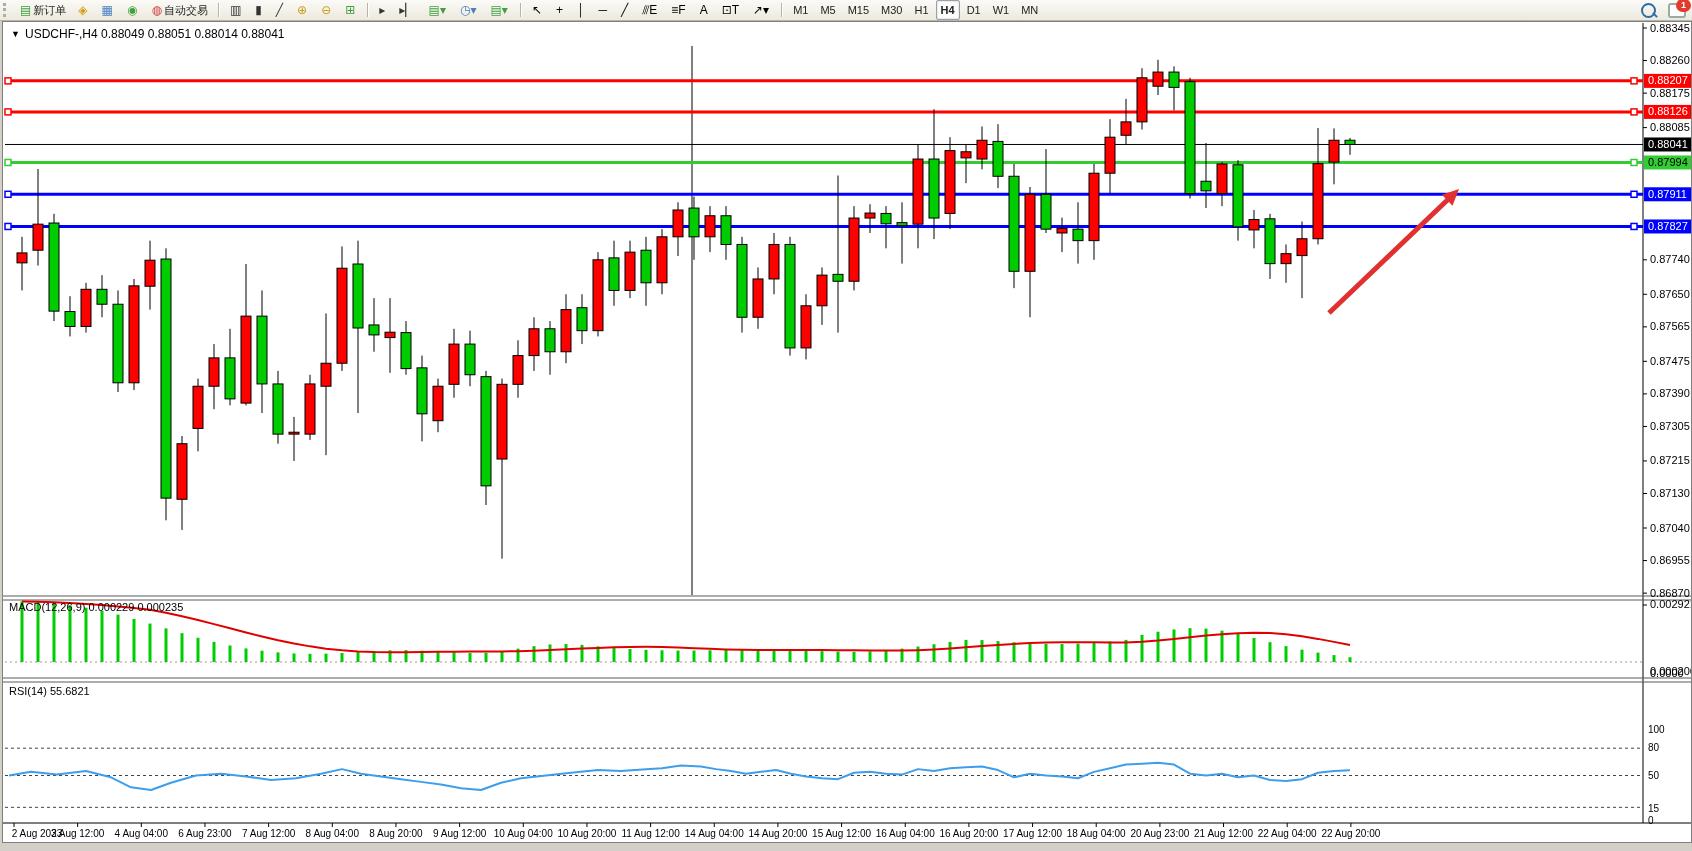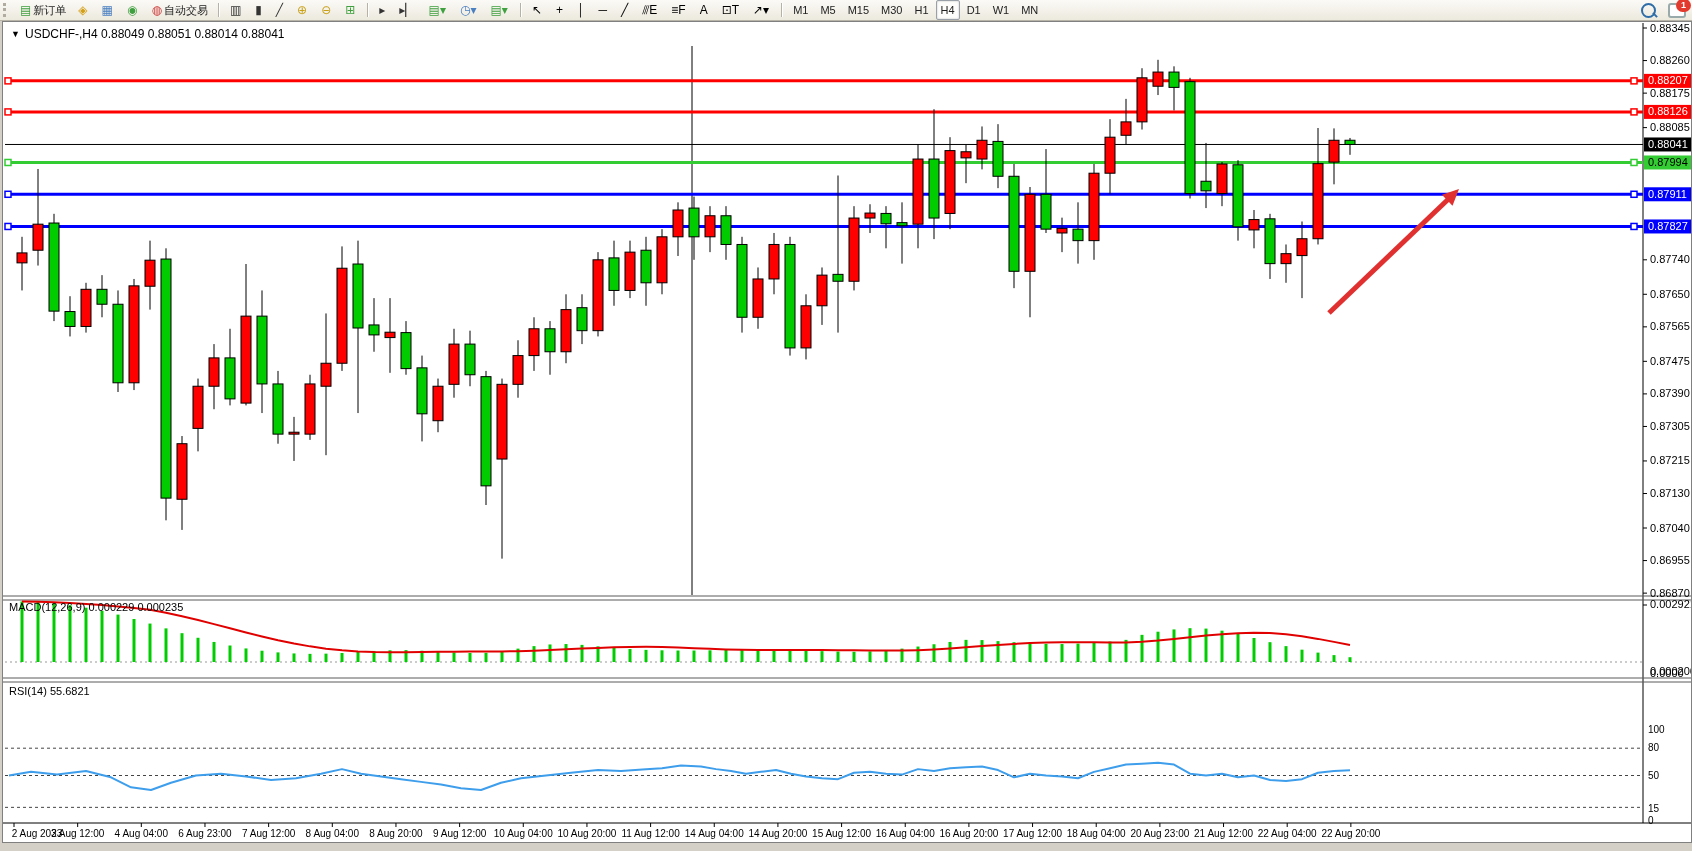--- a/index.html
+++ b/index.html
@@ -3,21 +3,21 @@
 <meta charset="utf-8">
 <style>
   html,body{margin:0;padding:0;width:1692px;height:851px;overflow:hidden;
     font-family:"Liberation Sans","DejaVu Sans",sans-serif;background:#D4D0C8;}
   
   #toolbar{position:absolute;left:0;top:0;width:1692px;height:20px;
     background:linear-gradient(#FBFAF7,#ECE9DD);border-bottom:1px solid #B8B4A8;
     display:flex;align-items:center;font-size:11px;color:#222;white-space:nowrap;}
   .tbtn{height:18px;display:flex;align-items:center;padding:0 4px;margin:0 1px;border:1px solid transparent;border-radius:2px;}
   .tbtn .g{font-size:12px;line-height:16px;margin-right:2px;}
-  .tbtn.active{background:#FDFDFB;border:1px solid #9aa0a8;box-shadow:inset 0 0 2px #bbb;}
+  .tbtn.active{background:#FDFDFB;border:1px solid #9aa0a8;box-shadow:inset 0 0 2px #bbb;font-weight:bold;}
   .tsep{width:1px;height:14px;background:#B6B2A6;border-right:1px solid #fff;margin:0 4px;}
   .grip{width:5px;height:14px;margin:0 3px;border-left:3px dotted #b0aca0;}
   #tb-right{margin-left:auto;display:flex;align-items:center;margin-right:6px;}
   .mag{position:relative;width:11px;height:11px;border:2px solid #2E6DA8;border-radius:50%;margin-right:12px;}
   .mag:after{content:"";position:absolute;left:9px;top:9px;width:6px;height:2px;background:#2E6DA8;transform:rotate(45deg);}
   .bubble{position:relative;width:14px;height:11px;border:2px solid #9aa;border-radius:3px;background:#fff;}
   .badge{position:absolute;right:-7px;top:-6px;min-width:13px;height:13px;border-radius:7px;
     background:#E23B2E;color:#fff;font-size:9px;font-weight:bold;text-align:center;line-height:13px;padding:0 1px;}
   
   #chartwin{position:absolute;left:2px;top:21px;width:1688px;height:820px;background:#fff;

